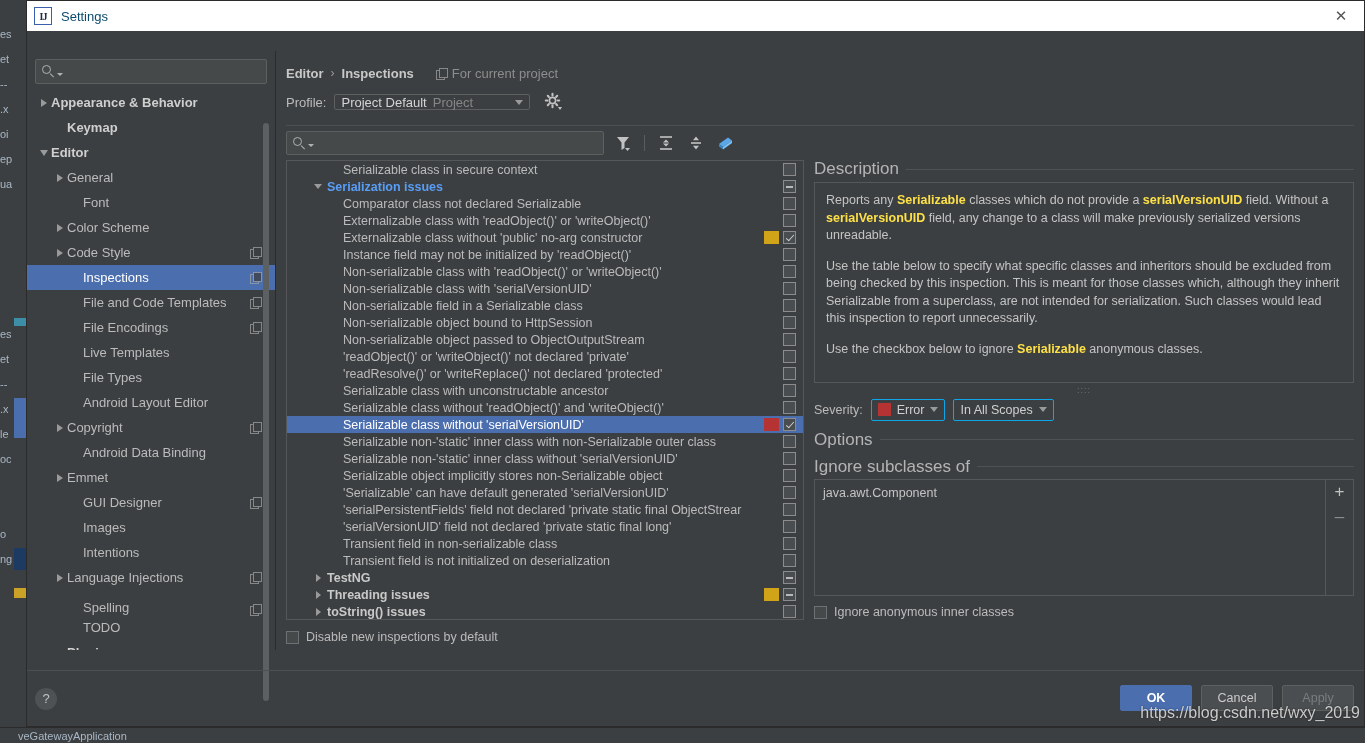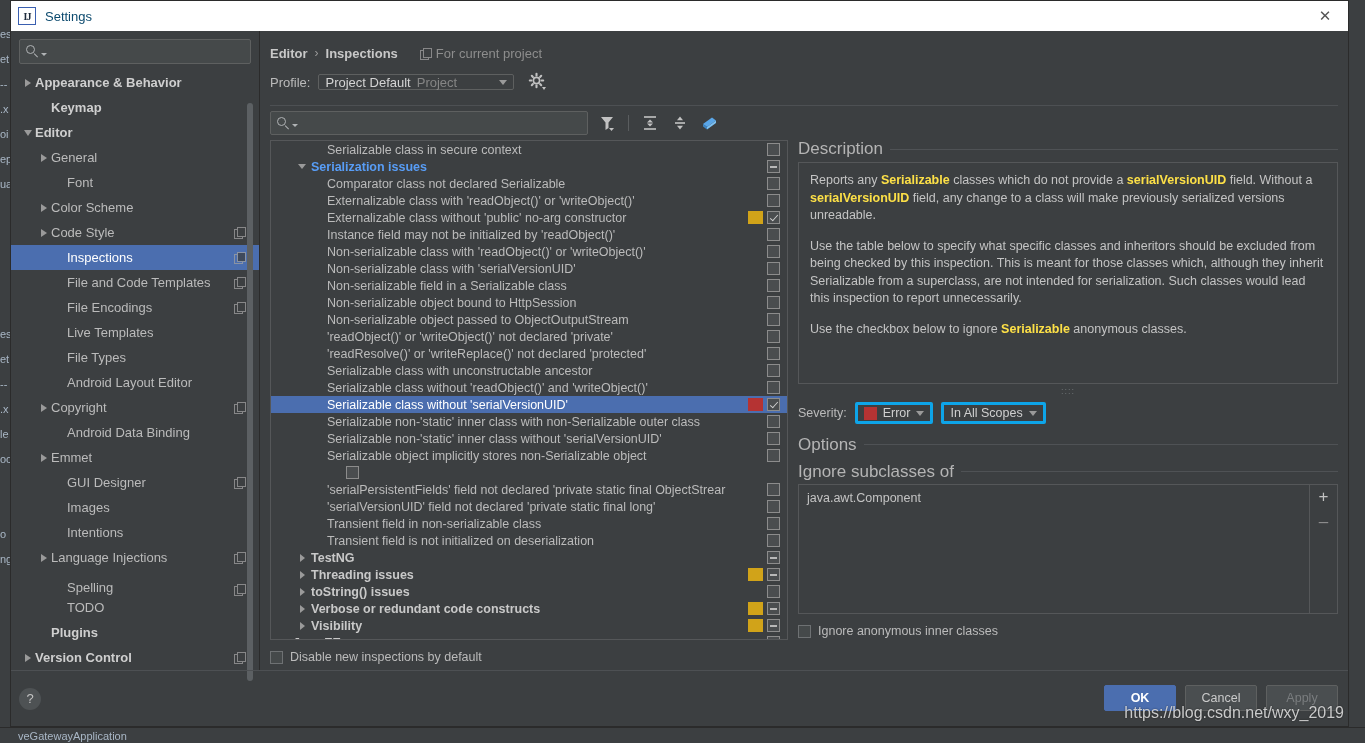--- a/index.html
+++ b/index.html
@@ -30,24 +30,24 @@
     position: absolute; left: 0; bottom: 0; width: 1365px; height: 16px;
     background: #3c3f41; border-top: 1px solid #2b2b2b;
   }
   #ide-bottom-text {
     position: absolute; left: 18px; bottom: 1px;
     font-size: 11px; color: #a9b7c6; white-space: nowrap;
   }
 
   
   #dialog {
-    position: absolute; left: 10px; top: 0; width: 1339px; height: 727px;
+    position: absolute; left: 26px; top: 0; width: 1339px; height: 727px;
     background: #3c3f41;
     border: 1px solid #2b2b2b;
-    display: flex; flex-direction: column;
+    display: flex; flex-direction: column; gap: 20px;
   }
   #titlebar {
     height: 30px; background: #ffffff;
     display: flex; align-items: center; flex: 0 0 30px;
     position: relative;
   }
   #ij-logo {
     width: 18px; height: 18px; margin-left: 7px; margin-right: 9px;
     background: #ffffff; border: 1.5px solid #3a5fb0;
     display: flex; align-items: center; justify-content: center;
@@ -248,21 +248,21 @@
   #desc-box b { color: #fde047; }
   #drag-dots {
     text-align: center; color: #6f7375; font-size: 9px;
     letter-spacing: 1px; line-height: 9px; margin-top: 3px; height: 11px;
   }
   #severity-row {
     display: flex; align-items: center; gap: 8px; height: 26px; margin-top: 3px;
   }
   #severity-label { font-size: 12.5px; color: #bbbbbb; }
   .sev-combo {
-    height: 22px; border: 3px solid #0ea5e9; border-radius: 2px;
+    height: 22px; border: 1px solid #0ea5e9; border-radius: 2px;
     background: #3c3f41; display: flex; align-items: center;
     padding: 0 6px; gap: 6px; font-size: 12.5px; color: #cfcfcf;
   }
   .sev-swatch { width: 13px; height: 13px; }
   #options-title { margin-top: 10px; }
   #ignore-title { margin-top: 9px; }
   #ignore-box {
     border: 1px solid #555759; background: #3c3f41;
     margin-top: 3px; height: 136px; display: flex;
   }
@@ -708,20 +708,21 @@
                 <span class="t-chk"></span>
               </div>
               <div class="trow lvl3">
                 <span class="t-arrow" style="flex: 0 0 0px; width: 0px;"></span>
                 <span class="t-label">Serializable object implicitly stores non-Serializable object</span>
                 <span class="t-sev empty"></span>
                 <span class="t-chk"></span>
               </div>
               <div class="trow lvl3">
                 <span class="t-arrow" style="flex: 0 0 0px; width: 0px;"></span>
+                <span class="t-label">'Serializable' can have default generated 'serialVersionUID'</span>
                 <span class="t-sev empty"></span>
                 <span class="t-chk"></span>
               </div>
               <div class="trow lvl3">
                 <span class="t-arrow" style="flex: 0 0 0px; width: 0px;"></span>
                 <span class="t-label">'serialPersistentFields' field not declared 'private static final ObjectStrear</span>
                 <span class="t-sev empty"></span>
                 <span class="t-chk"></span>
               </div>
               <div class="trow lvl3">

